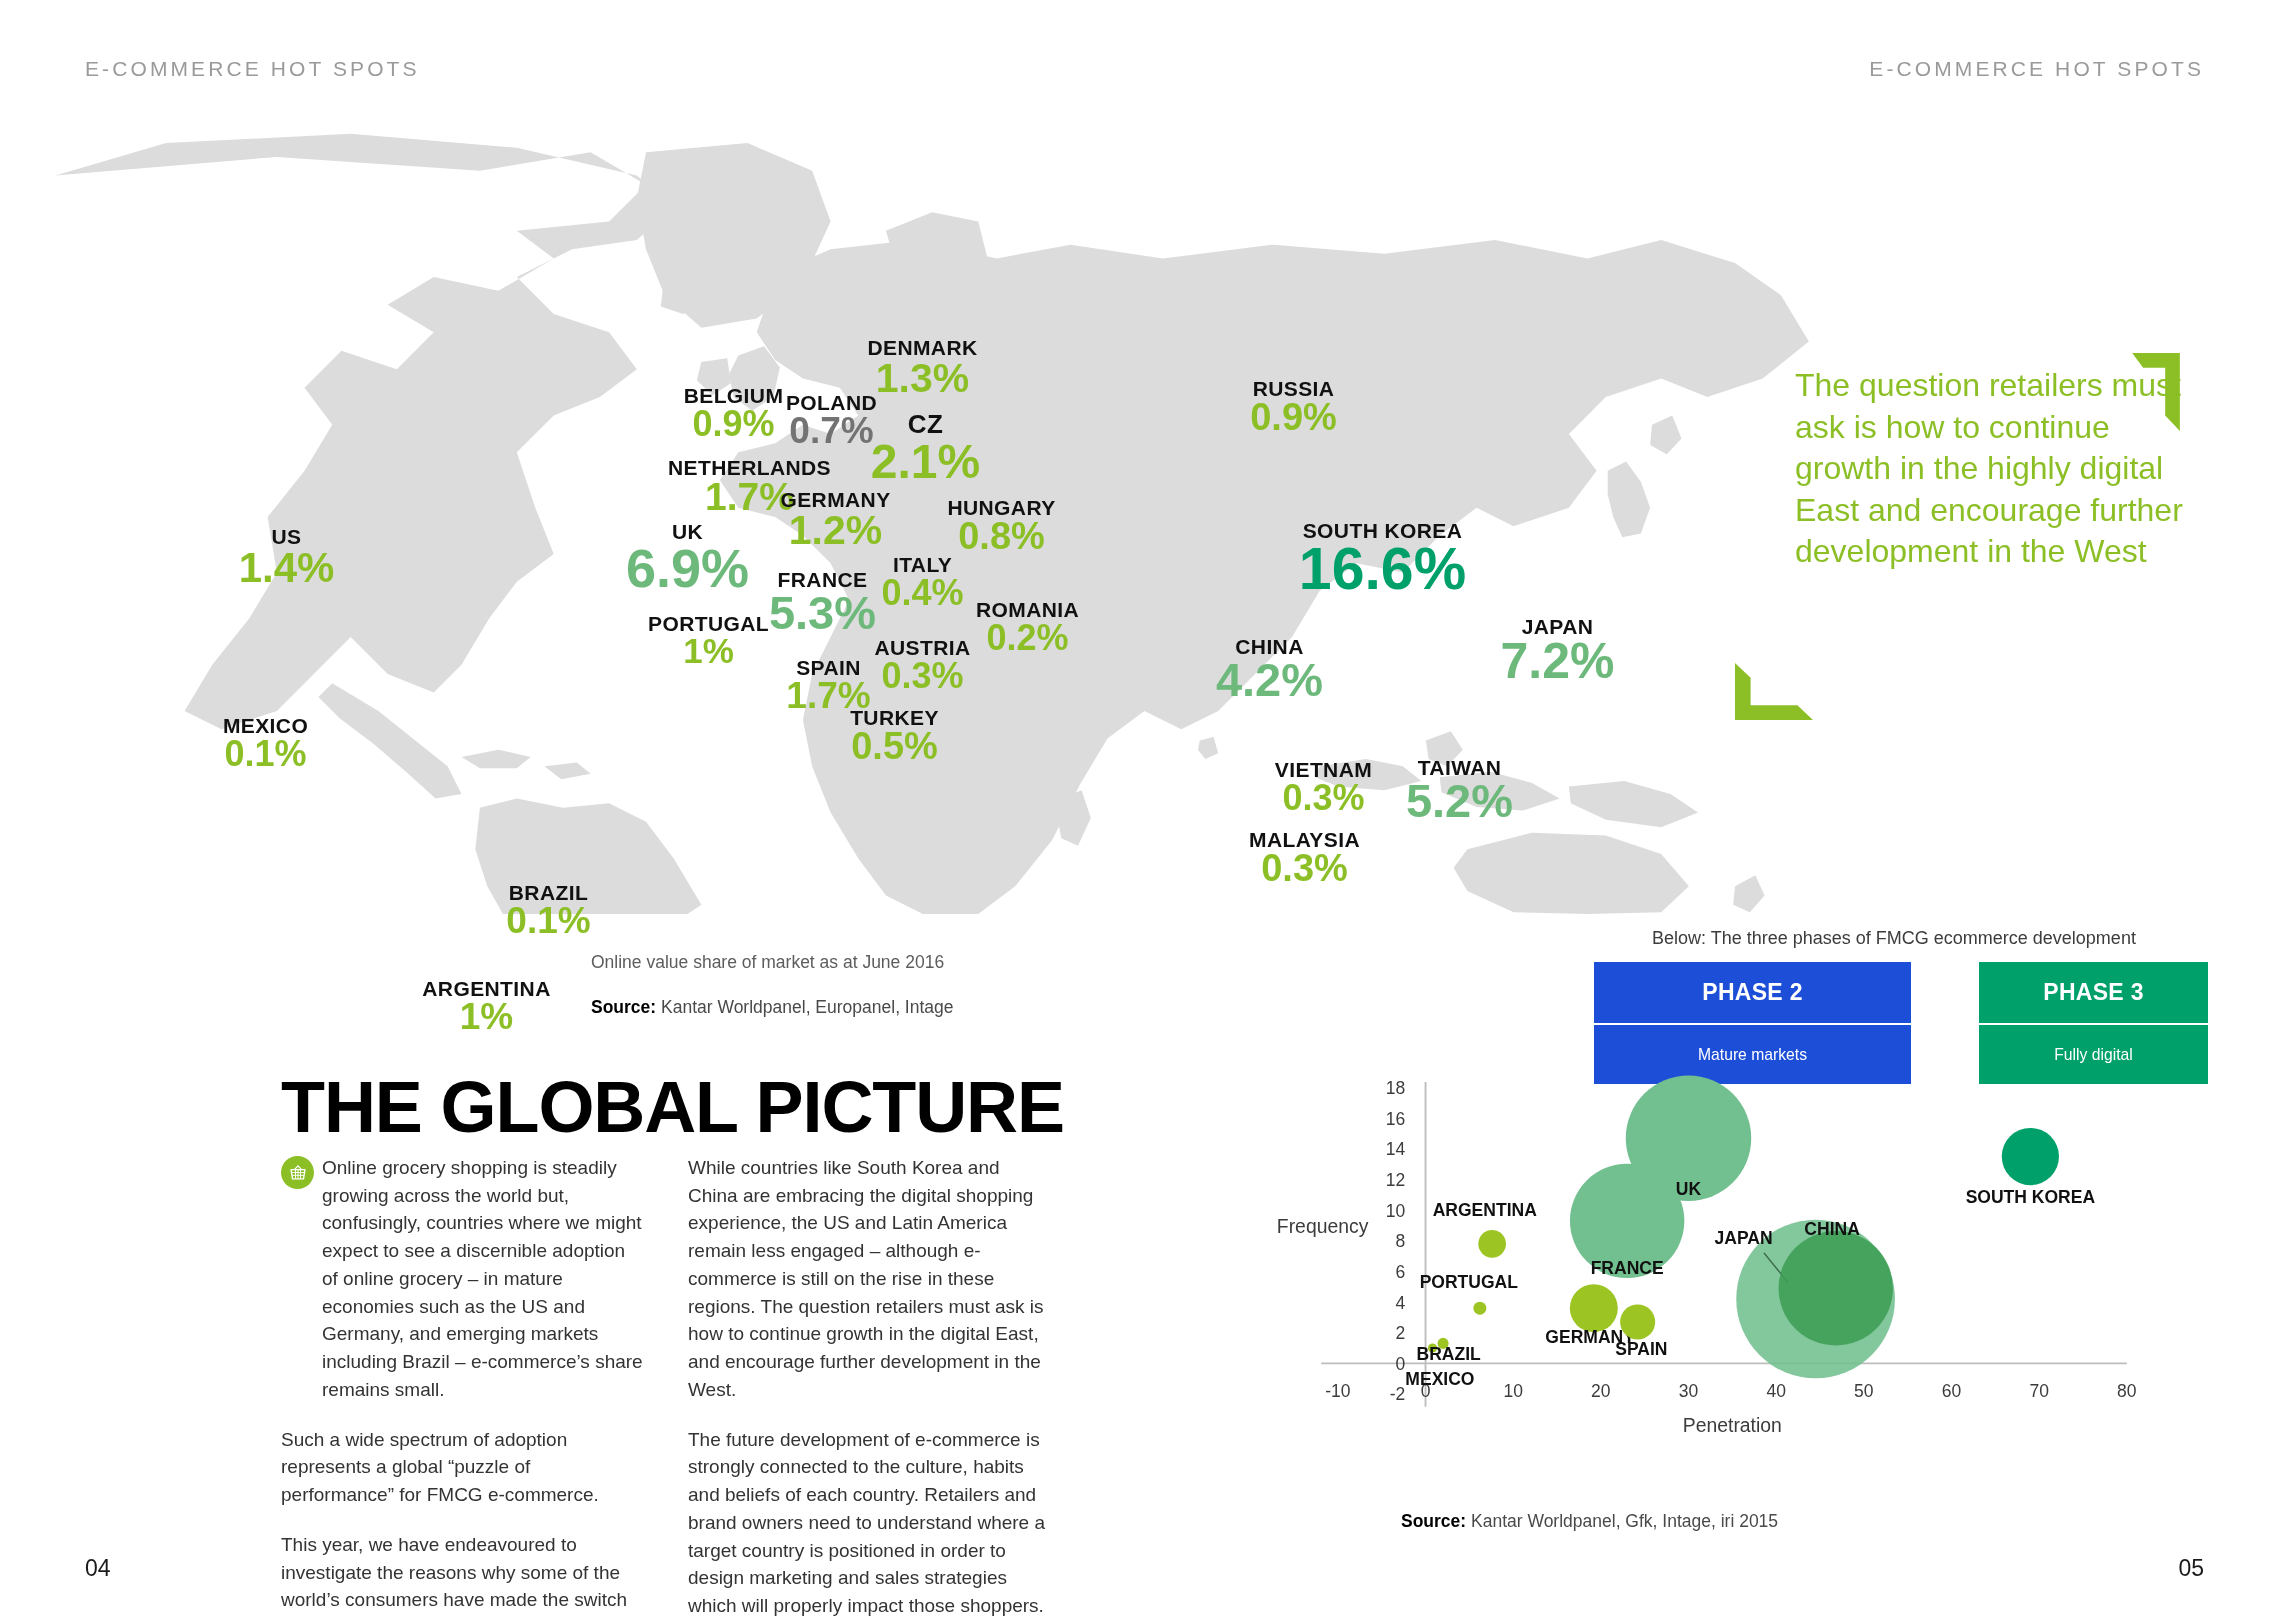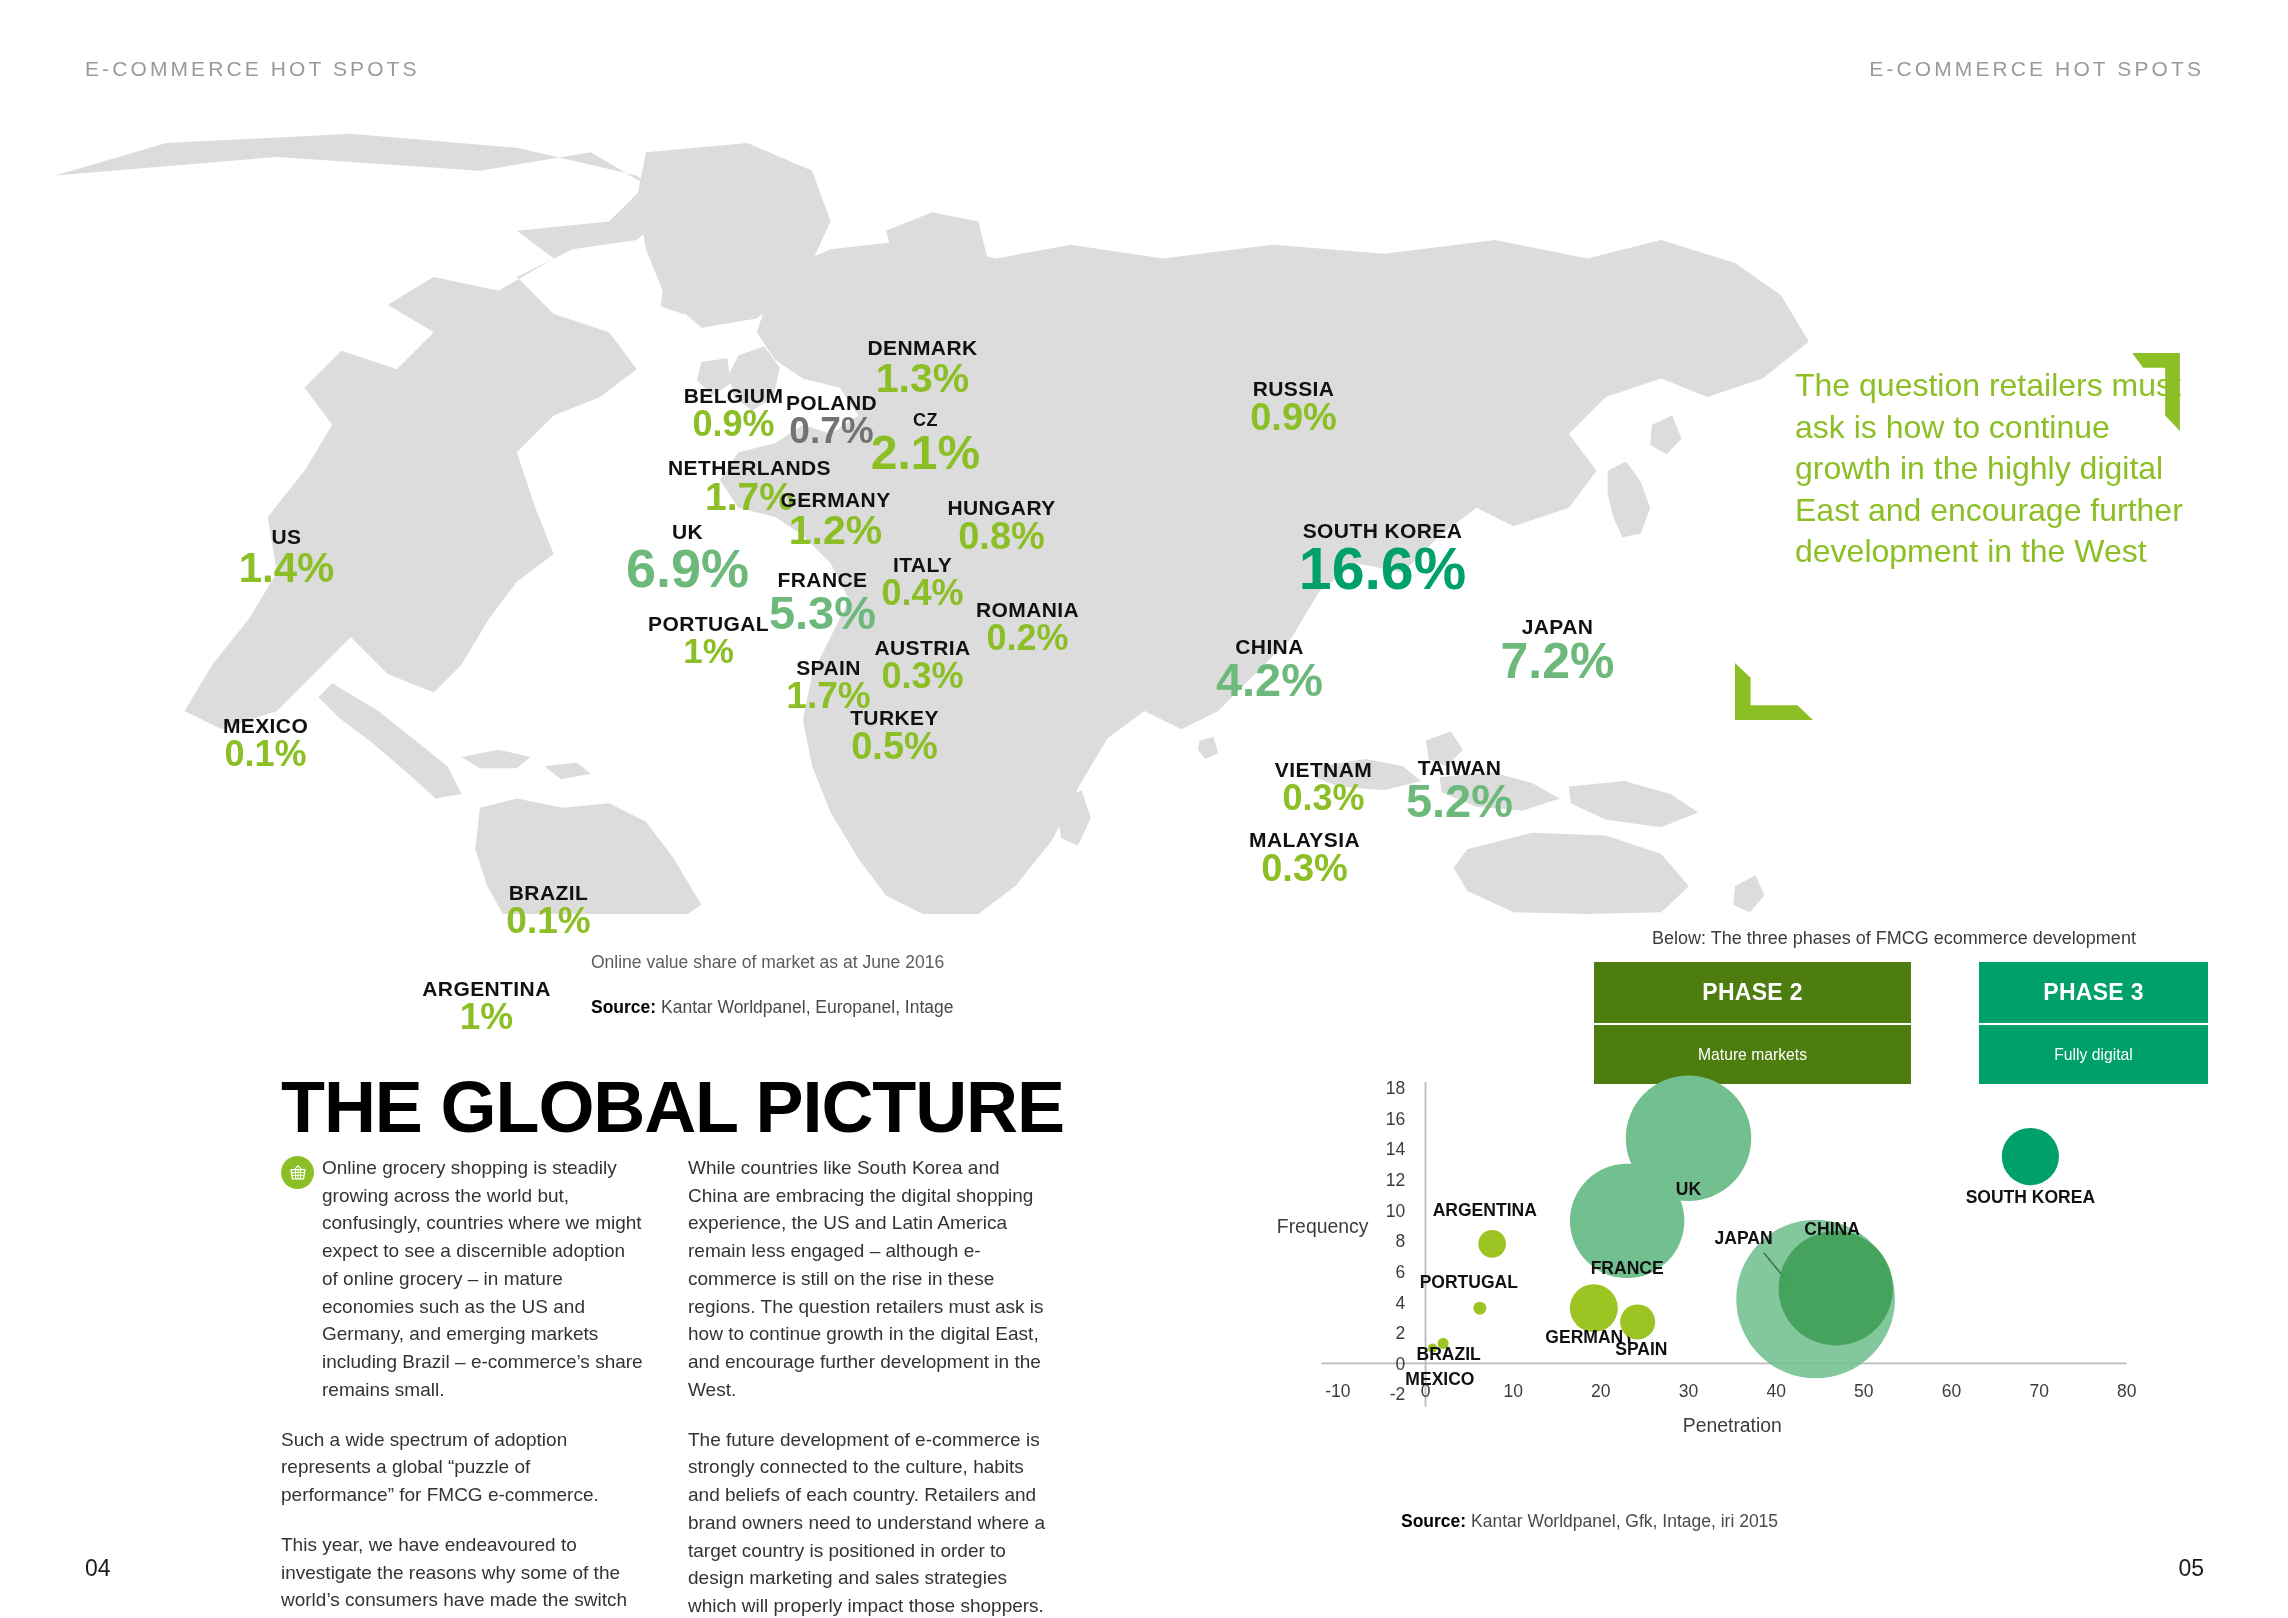--- a/index.html
+++ b/index.html
@@ -203,21 +203,21 @@
       </div>
       <div class="mlabel" style="left: 693px; top: 392px; width: 277px;">
         <span class="cname" style="font-size: 21px;">POLAND</span>
         <span class="cval" style="font-size: 37px; color: #737373;">0.7%</span>
       </div>
       <div class="mlabel" style="left: 784px; top: 337px; width: 277px;">
         <span class="cname" style="font-size: 21px;">DENMARK</span>
         <span class="cval" style="font-size: 41px; color: rgb(140, 191, 38);">1.3%</span>
       </div>
       <div class="mlabel" style="left: 787px; top: 411px; width: 277px;">
-        <span class="cname" style="font-size: 18px;">CZ</span>
+        <span class="cname" style="font-size: 26px;">CZ</span>
         <span class="cval" style="font-size: 48px; color: rgb(140, 191, 38);">2.1%</span>
       </div>
       <div class="mlabel" style="left: 697px; top: 489px; width: 277px;">
         <span class="cname" style="font-size: 21px;">GERMANY</span>
         <span class="cval" style="font-size: 41px; color: rgb(140, 191, 38);">1.2%</span>
       </div>
       <div class="mlabel" style="left: 863px; top: 497px; width: 277px;">
         <span class="cname" style="font-size: 21px;">HUNGARY</span>
         <span class="cval" style="font-size: 38px; color: rgb(140, 191, 38);">0.8%</span>
       </div>
@@ -305,21 +305,21 @@
       <p class="first">Online grocery shopping is steadily growing across the world but, confusingly, countries where we might expect to see a discernible adoption of online grocery – in mature economies such as the US and Germany, and emerging markets including Brazil – e-commerce’s share remains small.</p>
       <p>Such a wide spectrum of adoption represents a global “puzzle of performance” for FMCG e-commerce.</p>
       <p>This year, we have endeavoured to investigate the reasons why some of the world’s consumers have made the switch to online so seamlessly, while others stay wedded to legacy retail.</p>
     </div>
   <div class="bodycol" id="col2">
       <p>While countries like South Korea and China are embracing the digital shopping experience, the US and Latin America remain less engaged – although e-commerce is still on the rise in these regions. The question retailers must ask is how to continue growth in the digital East, and encourage further development in the West.</p>
       <p>The future development of e-commerce is strongly connected to the culture, habits and beliefs of each country. Retailers and brand owners need to understand where a target country is positioned in order to design marketing and sales strategies which will properly impact those shoppers. A one size fits all approach will not work.</p>
     </div>
 
   <div id="phase-caption">Below: The three phases of FMCG ecommerce development</div>
-  <div class="phasebox" id="phase2" style="background: #4d7c0f;">
+  <div class="phasebox" id="phase2" style="background: #1d4ed8;">
     <div class="ptitle">PHASE 2</div>
     <div class="psub">Mature markets</div>
   </div>
   <div class="phasebox" id="phase3" style="background: rgb(0, 160, 107);">
     <div class="ptitle">PHASE 3</div>
     <div class="psub">Fully digital</div>
   </div>
 
   <div id="chart">
     <svg id="chart-svg" viewBox="0 0 1000 440">

